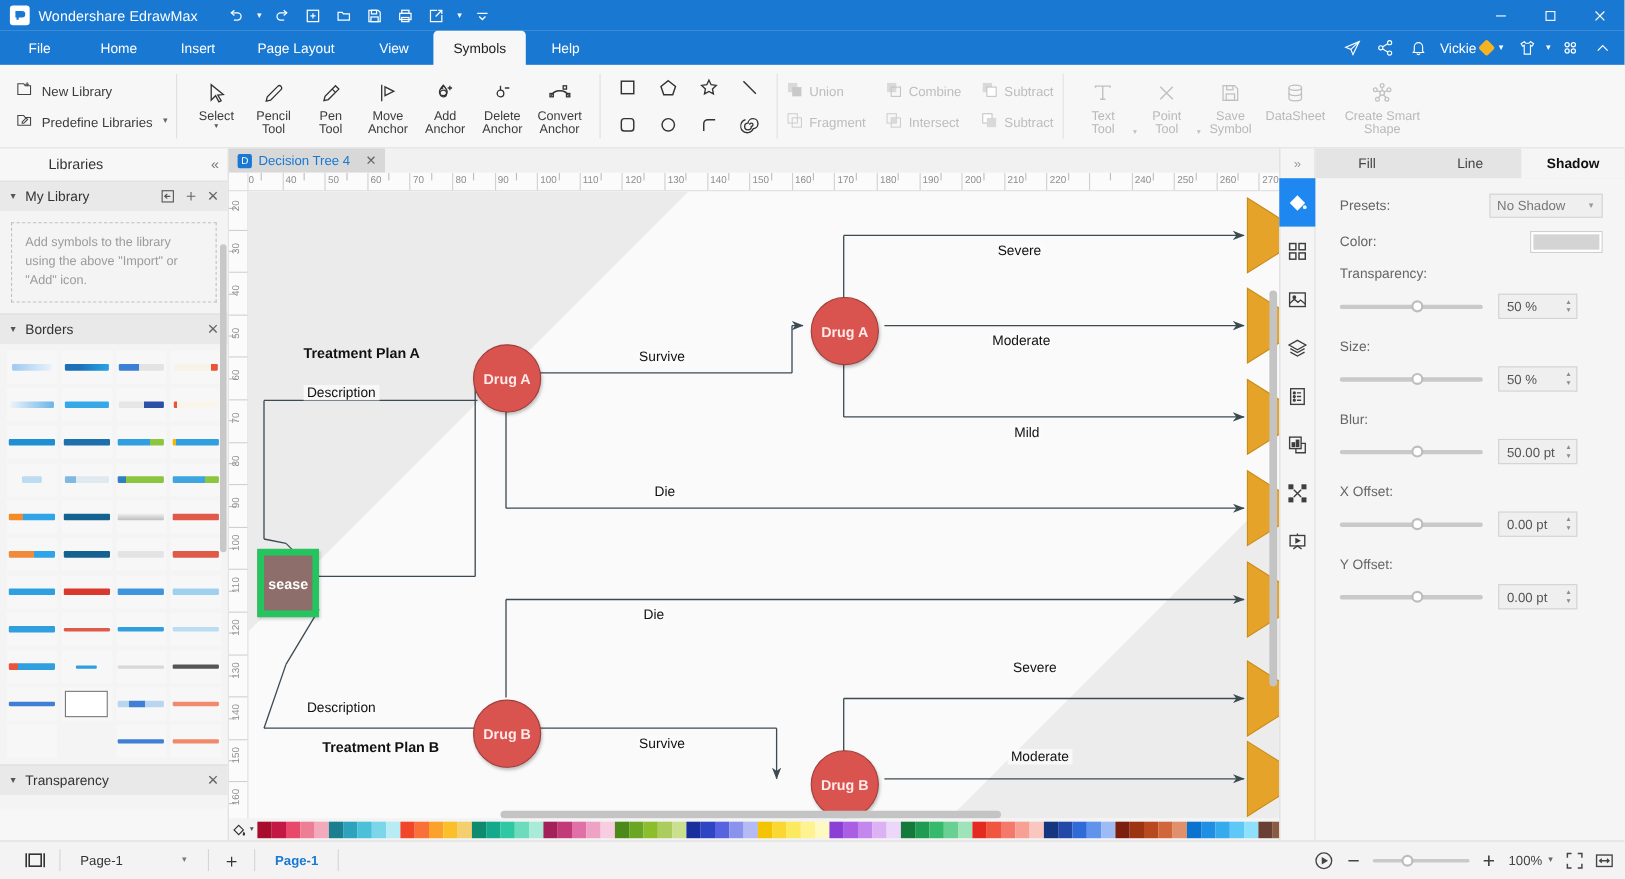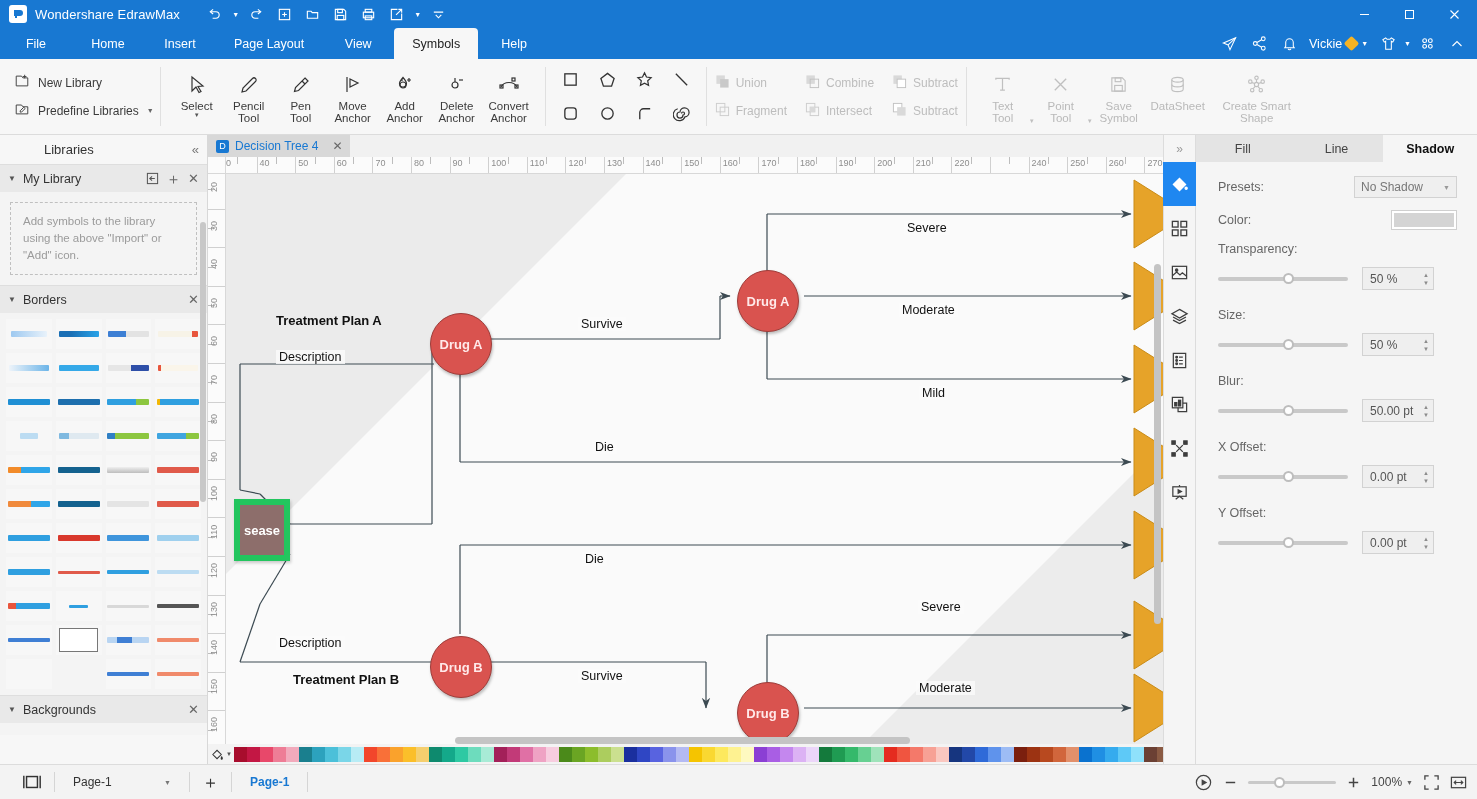--- a/index.html
+++ b/index.html
@@ -822,21 +822,21 @@
         <div class="thumb">
             <div class="bar" style="width:92%;background:#3f7fd4;height:4px;"></div>
           </div>
         <div class="thumb">
             <div class="bar" style="width:92%;background:#f08a6b;height:4px;"></div>
           </div>
       </div>
 
       <div class="sect-head">
         <span class="tri">▼</span>
-        <span class="sect-title">Backgrounds</span>
+        <span class="sect-title">Transparency</span>
         <span class="sect-ic" style="font-size:13px;">✕</span>
       </div>
       <div class="bggrid">
         
         
         
         
       </div>
       <div class="lp-scroll"></div>
     </div>

